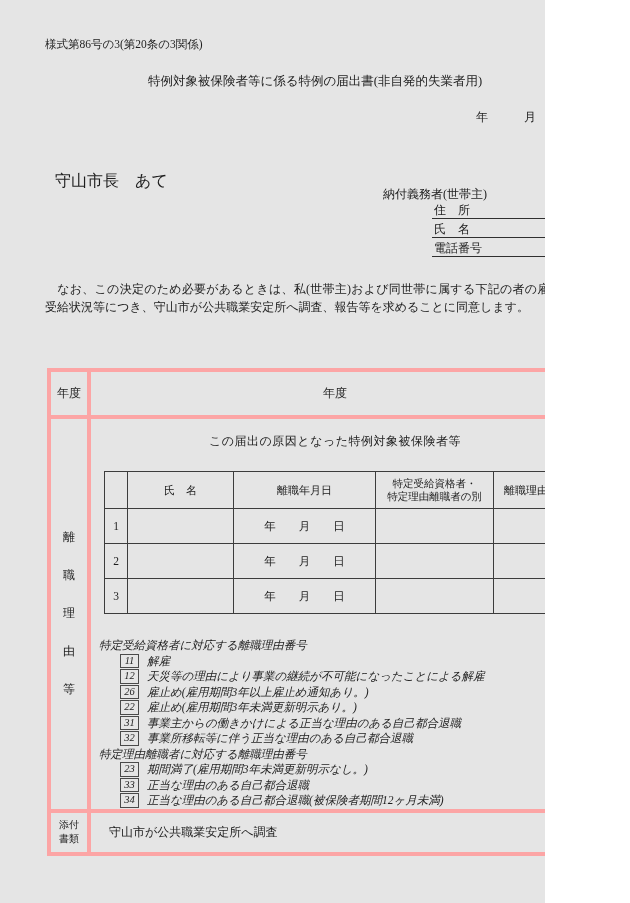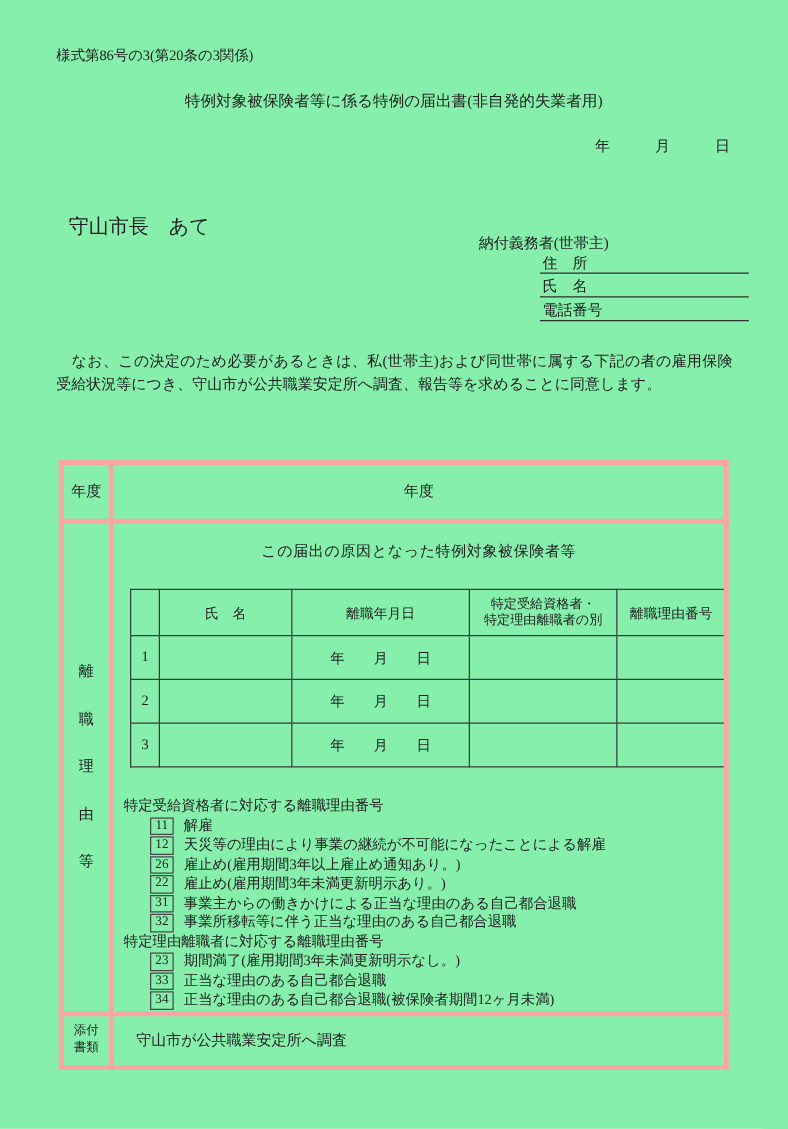--- a/index.html
+++ b/index.html
@@ -1,20 +1,20 @@
 <!DOCTYPE html>
 <html lang="ja"><head>
 <meta charset="utf-8">
 <style>
   html,body{margin:0;padding:0;}
   body{background:#ffffff;}
   .page{
     position:relative;
-    width:630px;height:903px;
-    background:#86efac;
+    width:545px;height:903px;
+    background:#e5e5e5;
     color:#1d1d1d;
     font-family:"Liberation Serif","DejaVu Serif",serif;
     overflow:hidden;
   }
   .form-number{position:absolute;left:45px;top:37px;font-size:11.5px;}
   .doc-title{position:absolute;left:0;top:73px;width:630px;text-align:center;font-size:12.5px;}
   .date-line{position:absolute;top:109px;left:420px;width:164px;text-align:right;font-size:12px;}
   .addressee{position:absolute;left:55px;top:171px;font-size:16px;}
   .payer-heading{position:absolute;left:383px;top:186px;font-size:12px;}
   .payer-field{
@@ -41,21 +41,21 @@
   .vwrap{display:flex;flex-direction:column;align-items:center;justify-content:center;gap:21px;height:100%;font-size:12px;}
   .caption{margin-top:14px;line-height:16px;text-align:center;font-size:12px;letter-spacing:0.5px;}
 
   table.inner{margin:22px 0 0 13px;border-collapse:collapse;table-layout:fixed;width:471px;}
   table.inner td{border:1px solid #3c3c3c;padding:0;text-align:center;vertical-align:middle;}
   table.inner .hrow td{height:36px;font-size:11px;}
   table.inner .drow td{height:34px;font-size:11.5px;}
   .cat-head{font-size:10.5px !important;line-height:13px;}
   .col-no{width:22px;} .col-name{width:105px;} .col-date{width:141px;} .col-cat{width:117px;margin-left:31px;} .col-rno{width:86px;}
 
-  .reasons{margin:24px 0 0 8px;font-size:11.5px;line-height:15.5px;}
+  .reasons{margin:24px 0 0 8px;font-size:11.5px;line-height:15.5px;font-style:italic;}
   .reasons .g-head{}
   .reasons .item{padding-left:21px;}
   .code-box{
     display:inline-block;border:1px solid #4a4a4a;min-width:15px;text-align:center;
     font-size:10.5px;line-height:12.5px;padding:0 1px;margin-right:8px;vertical-align:1px;
   }
 </style>
 </head>
 <body>
 

